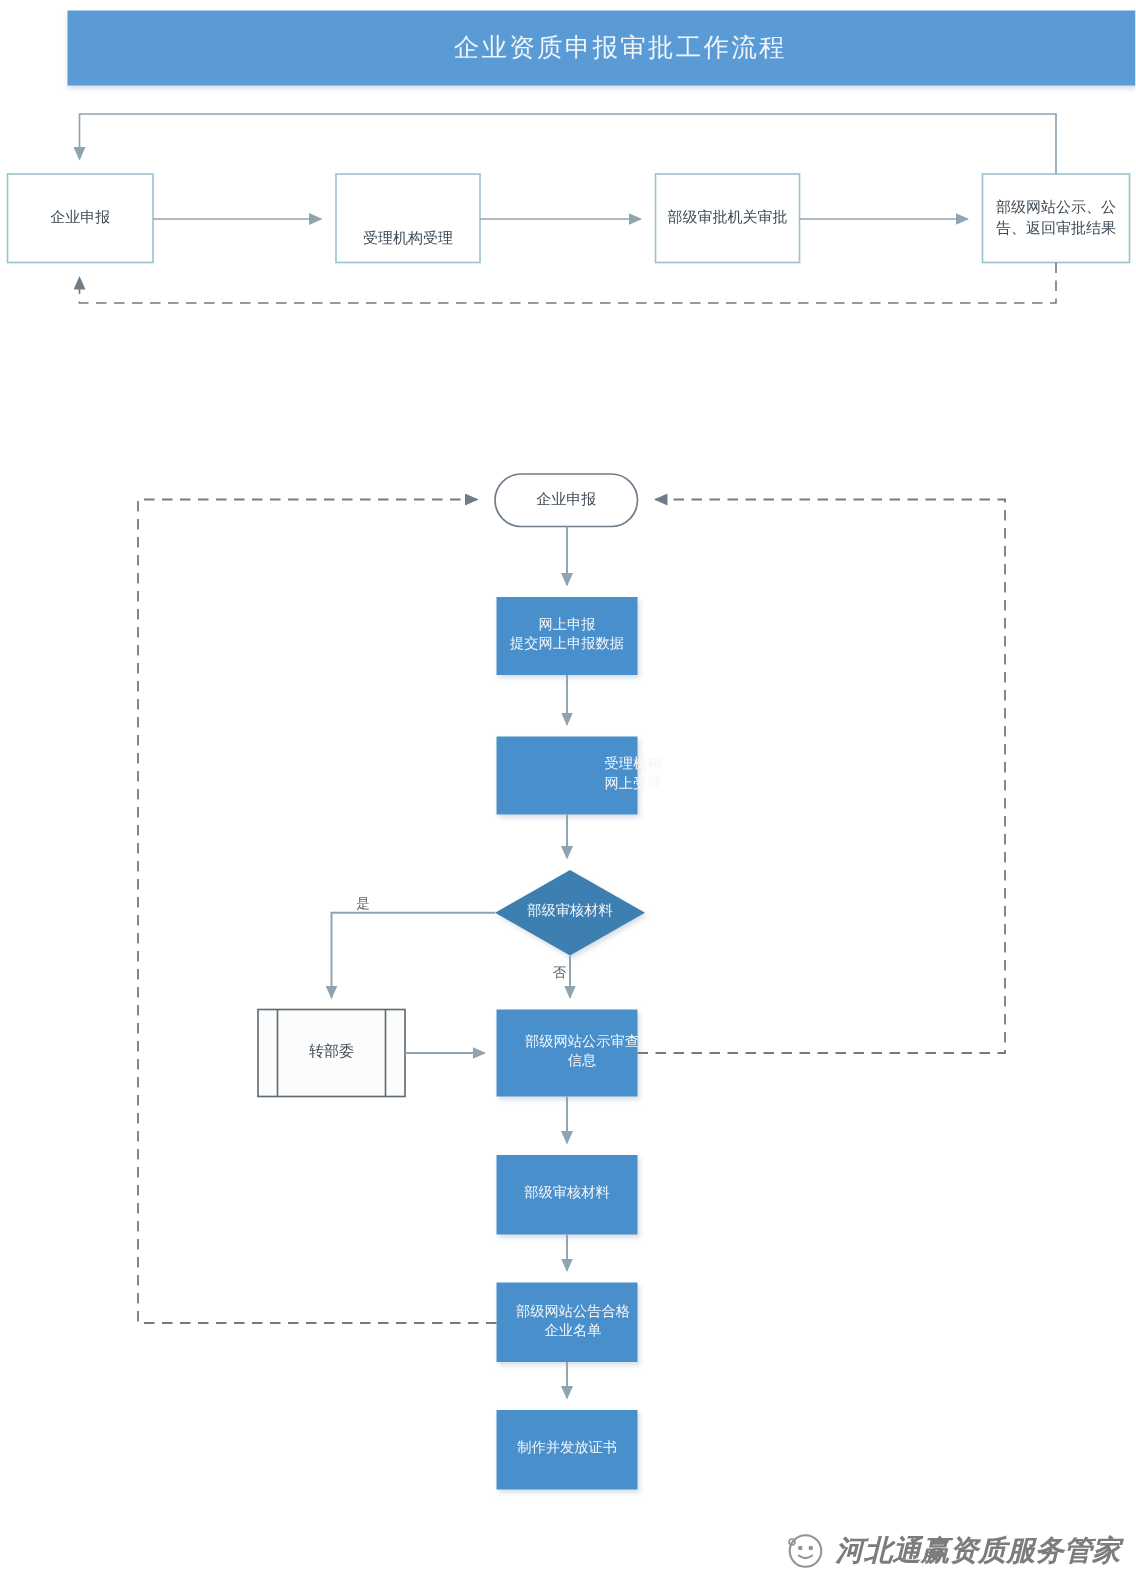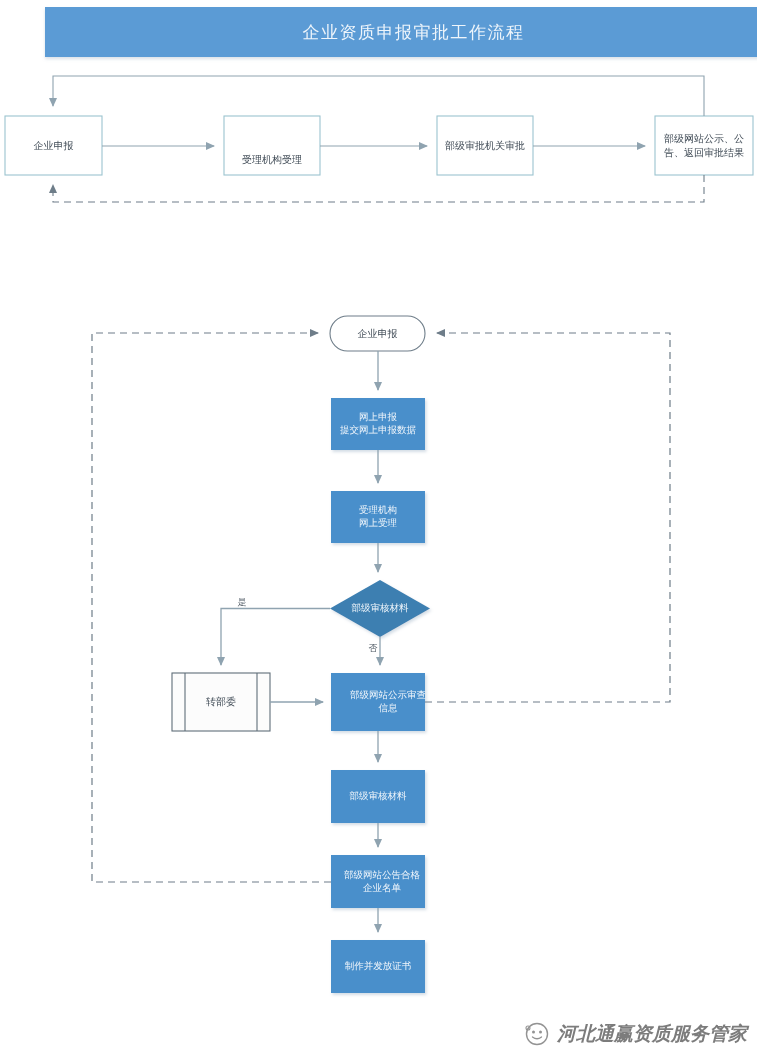--- a/index.html
+++ b/index.html
@@ -191,21 +191,21 @@
 
   <div class="node-label lbl-dark" style="left:437px; top:116px; width:96px; height:59px; font-size:10px;">部级审批机关审批</div>
 
   <div class="node-label lbl-dark" style="left:657px; top:116px; width:94px; height:59px; font-size:10px;">部级网站公示、公告、返回审批结果</div>
 
   <div class="node-label lbl-dark" style="left:330px; top:316px; width:95px; height:35px; font-size:10px;">企业申报</div>
 
   <div class="node-label lbl-light" style="left:331px; top:398px; width:94px; height:52px; font-size:9.5px;">网上申报
 提交网上申报数据</div>
 
-  <div class="node-label lbl-light" style="left:331px; top:491px; width:94px; height:52px; font-size:9.5px;">受理机构
+  <div class="node-label lbl-light" style="left:331px; top:491px; width:94px; height:52px; font-size:9.5px;padding-left:44px;">受理机构
 网上受理</div>
 
   <div class="node-label lbl-light" style="left:330px; top:580px; width:100px; height:57px; font-size:9.5px;">部级审核材料</div>
 
   <div class="node-label lbl-dark" style="left:172px; top:673px; width:98px; height:58px; font-size:10px;border-radius:19px;">转部委</div>
 
   <div class="node-label lbl-light" style="left:331px; top:673px; width:114px; height:58px; font-size:9.5px;">部级网站公示审查
 信息</div>
 
   <div class="node-label lbl-light" style="left:331px; top:770px; width:94px; height:53px; font-size:9.5px;text-align:right;">部级审核材料</div>

